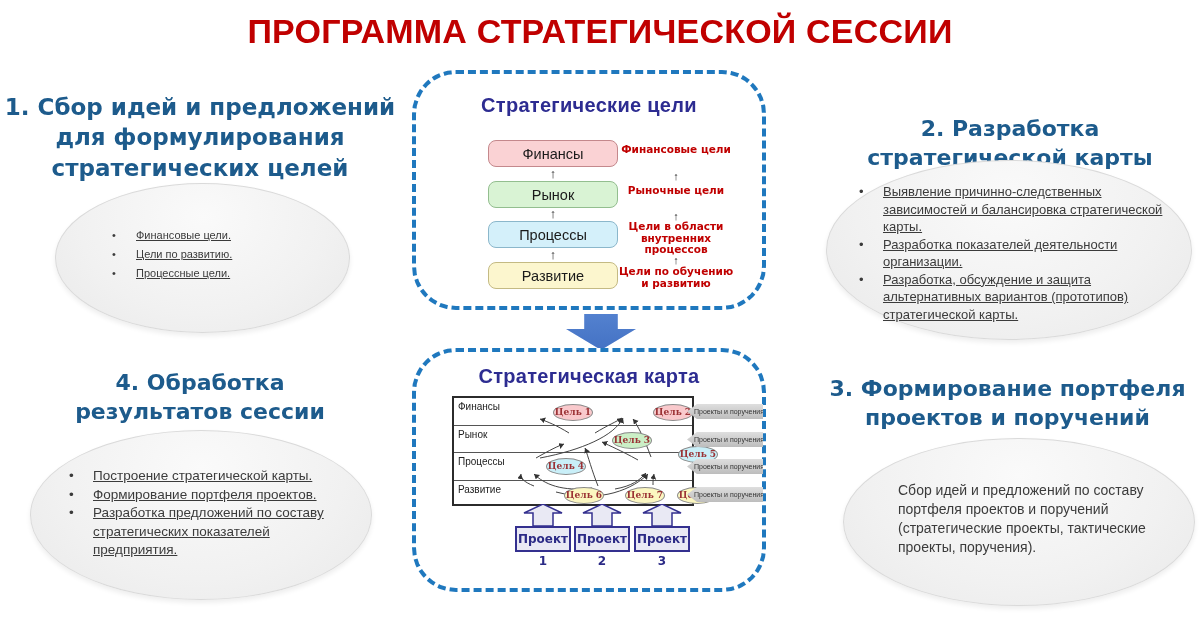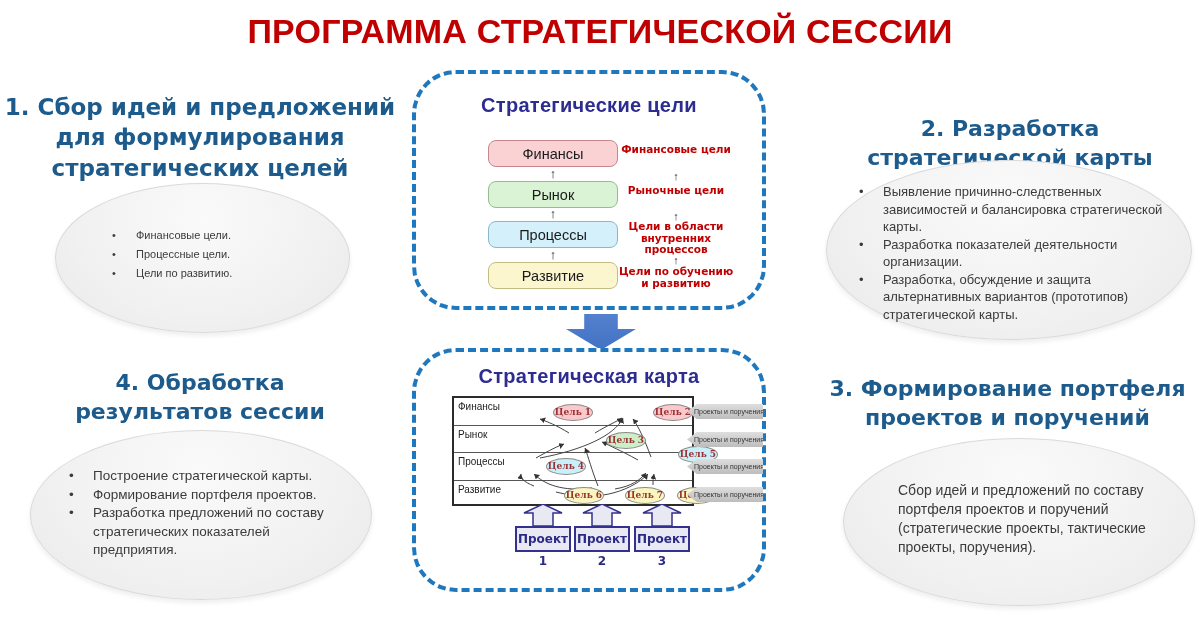--- a/index.html
+++ b/index.html
@@ -27,21 +27,21 @@
   .ellipse {
     position:absolute; border-radius:50%;
     background:radial-gradient(ellipse at 50% 22%, #fafafa 0%, #f1f1f1 60%, #e9e9e9 100%);
     border:1px solid #dadada; box-shadow:0 3px 5px rgba(0,0,0,0.07);
   }
   .e1 { left:55px;  top:183px; width:295px; height:150px; }
   .e2 { left:826px; top:160px; width:366px; height:180px; }
   .e3 { left:843px; top:438px; width:352px; height:168px; }
   .e4 { left:30px;  top:430px; width:342px; height:170px; }
   .bullets { list-style:none; position:absolute; color:#3b3b3b; }
-  .bullets li { position:relative; padding-left:32px; }
+  .bullets li { position:relative; padding-left:32px;text-decoration:underline; }
   .bullets li::before { content:"•"; position:absolute; left:8px; top:0; color:#3b3b3b; }
   .e1 .bullets { top:42px; left:48px; right:26px; font-size:11px; line-height:19px; }
   .e2 .bullets { top:22px; left:24px; right:26px; font-size:13px; line-height:17.5px; }
   .e4 .bullets { top:36px; left:30px; right:24px; font-size:13.5px; line-height:18.5px; }
   .e3 .plain-text {
     position:absolute; top:42px; left:54px; right:44px;
     font-size:14px; line-height:19px; color:#3b3b3b;
   }
   
   .dashed-box {
@@ -95,21 +95,21 @@
   }
   .goal {
     position:absolute; width:40px; height:17px; border-radius:50%;
     border:1px solid #8a8a8a; text-align:center;
     font-size:9px; font-weight:bold; line-height:15px; color:#9B3134;
     font-family:"DejaVu Serif", serif; z-index:3;margin-left:42px;
   }
   .g-pink { background:#F9C9CC; } .g-green { background:#CBEFC6; }
   .g-cyan { background:#C9EFF8; } .g-yellow { background:#FBF6C0; }
   .g1 { left:57px;  top:6px;  } .g2 { left:157px; top:6px;  }
-  .g3 { left:110px; top:34px; } .g4 { left:50px;  top:60px; }
+  .g3 { left:116px; top:34px; } .g4 { left:50px;  top:60px; }
   .g5 { left:182px; top:48px; } .g6 { left:68px;  top:89px; }
   .g7 { left:129px; top:89px; } .g8 { left:181px; top:89px; }
   .map-arrows { position:absolute; left:36px; top:44px; width:242px; height:110px; z-index:2; }
   .tag {
     position:absolute; left:271px; width:76px; height:15px; z-index:4;
     background:linear-gradient(#dedede,#bdbdbd);
     clip-path:polygon(0 50%, 13% 0, 100% 0, 100% 100%, 13% 100%);
     font-size:7px; color:#333; text-align:center; line-height:15px; padding-left:7px;
     white-space:nowrap; overflow:hidden;
   }
@@ -135,22 +135,22 @@
 <div class="canvas">
 
   <div class="main-title">ПРОГРАММА СТРАТЕГИЧЕСКОЙ СЕССИИ</div>
 
   <div class="step-heading h1">1. Сбор идей и предложений
 для формулирования
 стратегических целей</div>
   <div class="ellipse e1">
     <ul class="bullets">
       <li><span>Финансовые цели.</span></li>
+      <li><span>Цели по развитию.</span></li>
       <li><span>Процессные цели.</span></li>
-      <li><span>Цели по развитию.</span></li>
     </ul>
   </div>
 
   <div class="step-heading h2">2. Разработка
 стратегической карты</div>
   <div class="ellipse e2">
     <ul class="bullets">
       <li><span>Выявление причинно-следственных зависимостей и балансировка стратегической карты.</span></li>
       <li><span>Разработка показателей деятельности организации.</span></li>
       <li><span>Разработка, обсуждение и защита альтернативных вариантов (прототипов) стратегической карты.</span></li>

